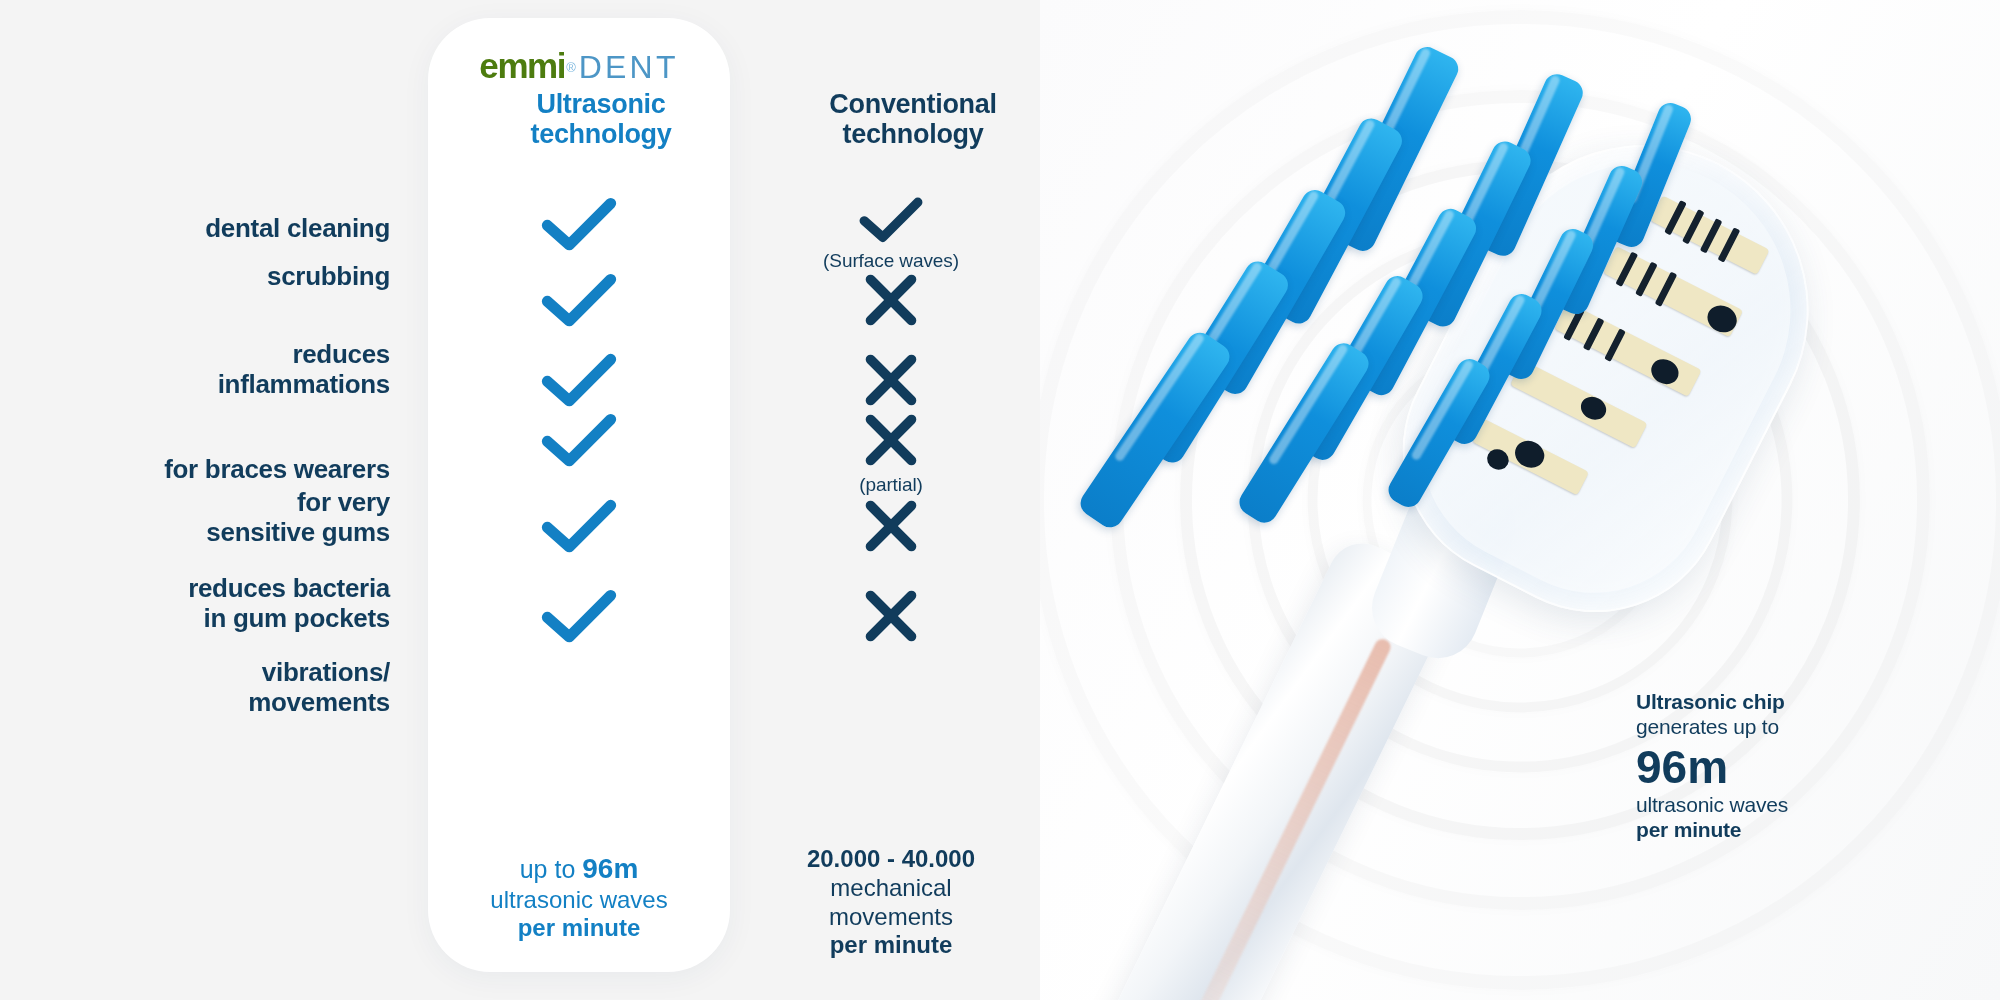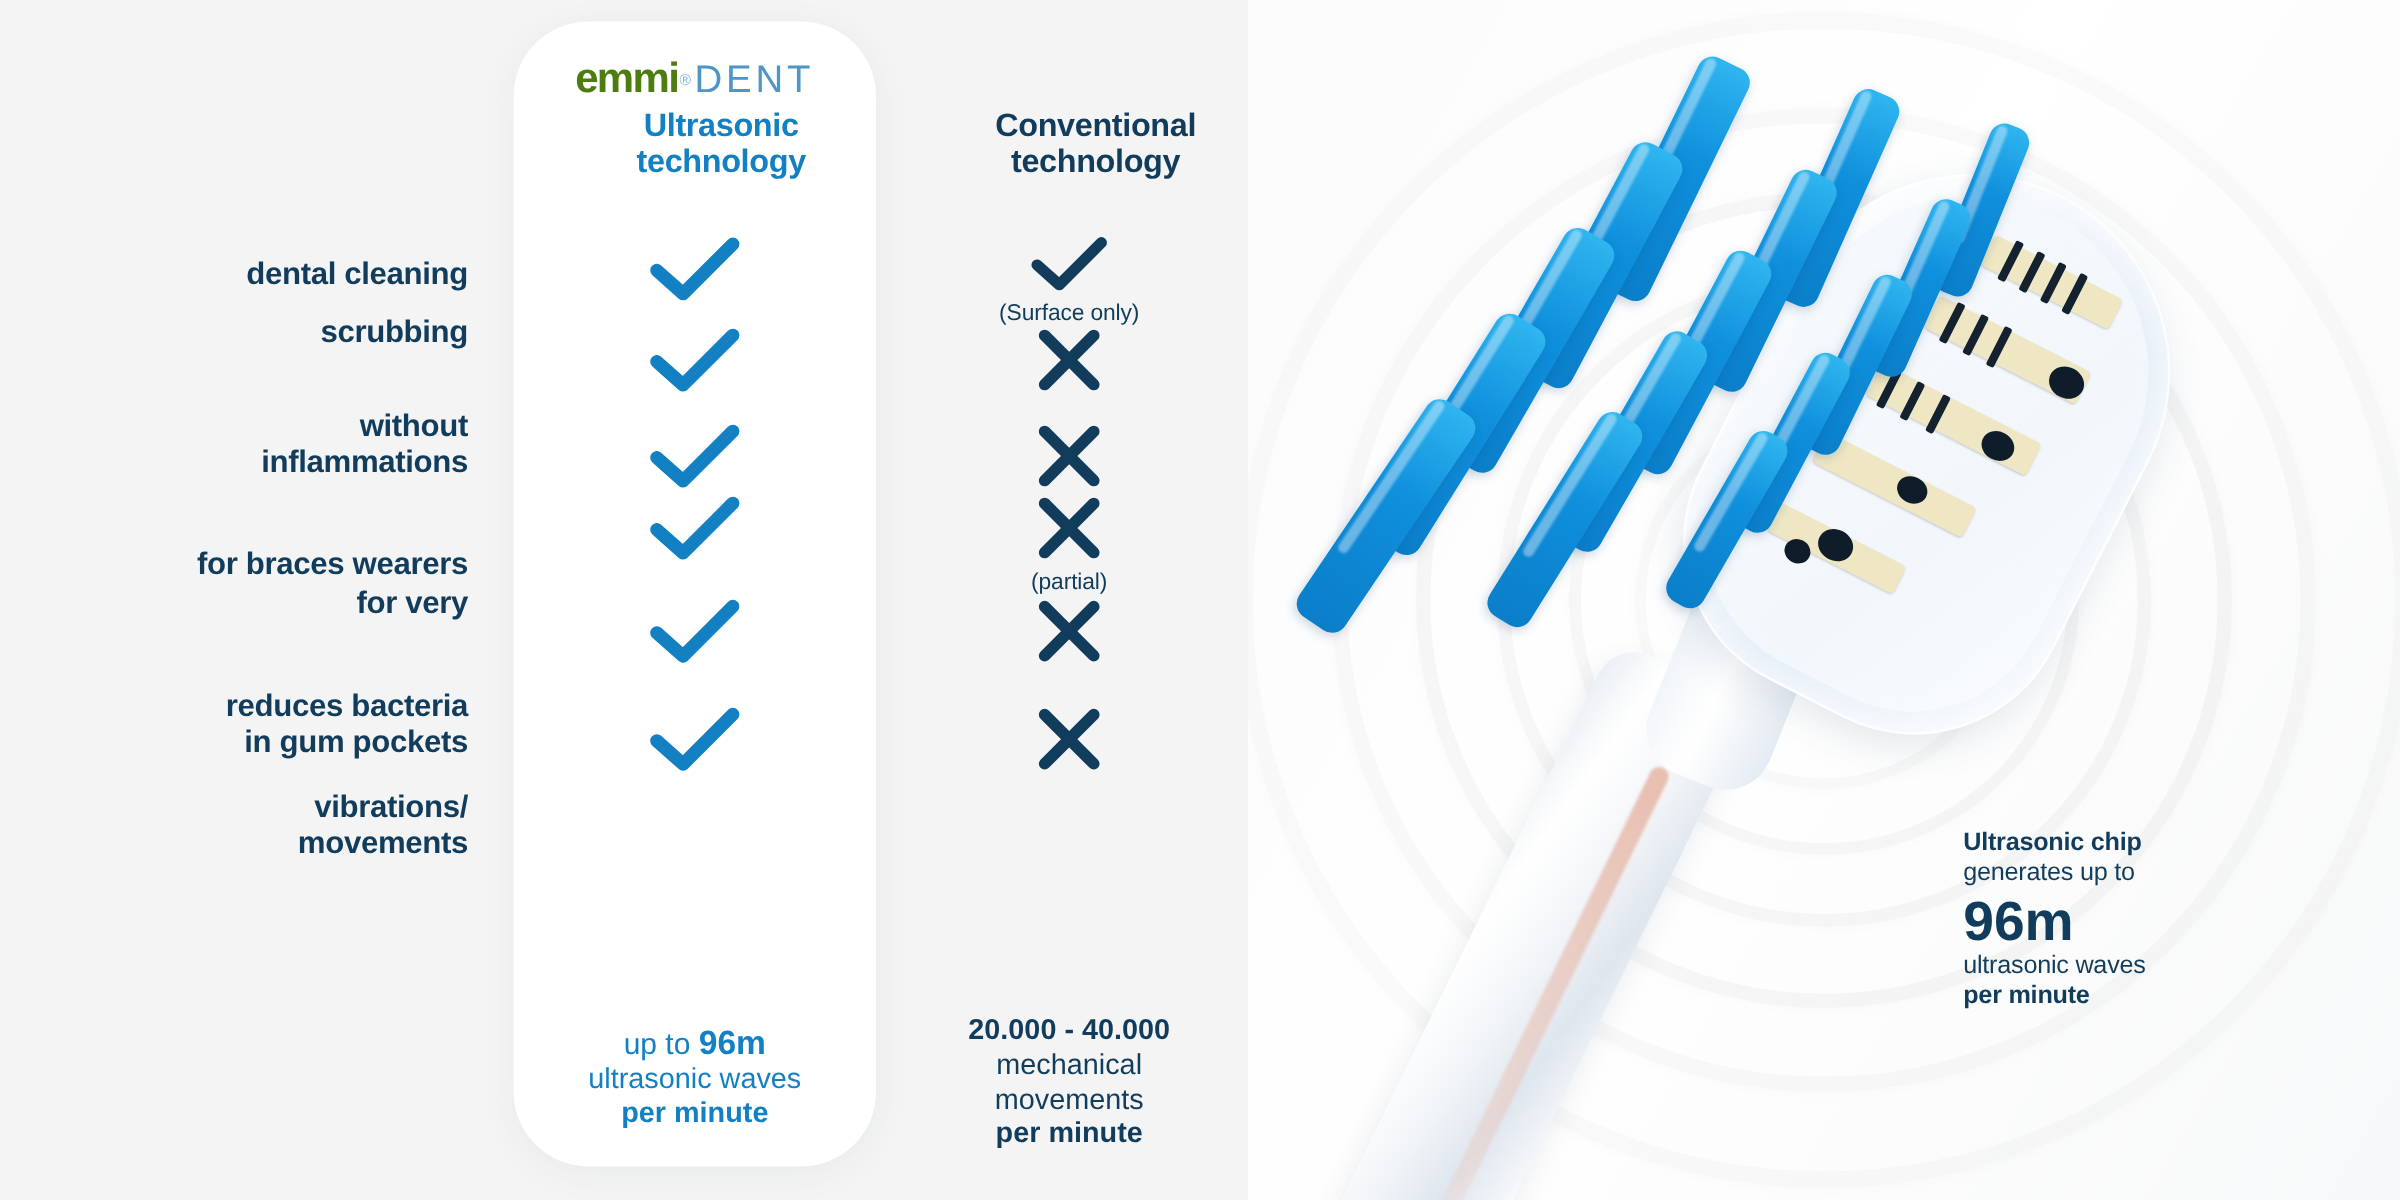--- a/index.html
+++ b/index.html
@@ -251,37 +251,37 @@
 <div id="rows">
     <div class="row">
       <div class="label" style="top: 213px;">
         <div>dental cleaning</div>
       </div>
       <div class="cell u" style="top: 196px;"><svg class="mark" width="78" height="56.16" viewBox="0 0 64 46">
           <polyline points="6,24 24,40 58,6" fill="none" stroke="#1380c4" stroke-width="9" stroke-linecap="round" stroke-linejoin="round"></polyline>
         </svg></div>
       <div class="cell c" style="top: 196px;"><svg class="mark" width="66" height="47.519999999999996" viewBox="0 0 64 46">
           <polyline points="6,24 24,40 58,6" fill="none" stroke="#113c5c" stroke-width="9" stroke-linecap="round" stroke-linejoin="round"></polyline>
-        </svg><span class="note">(Surface only)</span></div>
+        </svg><span class="note">(Surface waves)</span></div>
     </div>
     <div class="row">
       <div class="label" style="top: 261px;">
         <div>scrubbing</div>
       </div>
       <div class="cell u" style="top: 272px;"><svg class="mark" width="78" height="56.16" viewBox="0 0 64 46">
           <polyline points="6,24 24,40 58,6" fill="none" stroke="#1380c4" stroke-width="9" stroke-linecap="round" stroke-linejoin="round"></polyline>
         </svg></div>
       <div class="cell c" style="top: 272px;"><svg class="mark" width="56" height="56" viewBox="0 0 52 52">
           <line x1="7" y1="7" x2="45" y2="45" stroke="#113c5c" stroke-width="9" stroke-linecap="round"></line>
           <line x1="45" y1="7" x2="7" y2="45" stroke="#113c5c" stroke-width="9" stroke-linecap="round"></line>
         </svg></div>
     </div>
     <div class="row">
       <div class="label" style="top: 339px;">
-        <div>without</div>
+        <div>reduces</div>
         <div>inflammations</div>
       </div>
       <div class="cell u" style="top: 352px;"><svg class="mark" width="78" height="56.16" viewBox="0 0 64 46">
           <polyline points="6,24 24,40 58,6" fill="none" stroke="#1380c4" stroke-width="9" stroke-linecap="round" stroke-linejoin="round"></polyline>
         </svg></div>
       <div class="cell c" style="top: 352px;"><svg class="mark" width="56" height="56" viewBox="0 0 52 52">
           <line x1="7" y1="7" x2="45" y2="45" stroke="#113c5c" stroke-width="9" stroke-linecap="round"></line>
           <line x1="45" y1="7" x2="7" y2="45" stroke="#113c5c" stroke-width="9" stroke-linecap="round"></line>
         </svg></div>
     </div>
@@ -293,20 +293,21 @@
           <polyline points="6,24 24,40 58,6" fill="none" stroke="#1380c4" stroke-width="9" stroke-linecap="round" stroke-linejoin="round"></polyline>
         </svg></div>
       <div class="cell c" style="top: 412px;"><svg class="mark" width="56" height="56" viewBox="0 0 52 52">
           <line x1="7" y1="7" x2="45" y2="45" stroke="#113c5c" stroke-width="9" stroke-linecap="round"></line>
           <line x1="45" y1="7" x2="7" y2="45" stroke="#113c5c" stroke-width="9" stroke-linecap="round"></line>
         </svg><span class="note">(partial)</span></div>
     </div>
     <div class="row">
       <div class="label" style="top: 487px;">
         <div>for very</div>
+        <div>sensitive gums</div>
       </div>
       <div class="cell u" style="top: 498px;"><svg class="mark" width="78" height="56.16" viewBox="0 0 64 46">
           <polyline points="6,24 24,40 58,6" fill="none" stroke="#1380c4" stroke-width="9" stroke-linecap="round" stroke-linejoin="round"></polyline>
         </svg></div>
       <div class="cell c" style="top: 498px;"><svg class="mark" width="56" height="56" viewBox="0 0 52 52">
           <line x1="7" y1="7" x2="45" y2="45" stroke="#113c5c" stroke-width="9" stroke-linecap="round"></line>
           <line x1="45" y1="7" x2="7" y2="45" stroke="#113c5c" stroke-width="9" stroke-linecap="round"></line>
         </svg></div>
     </div>
     <div class="row">

